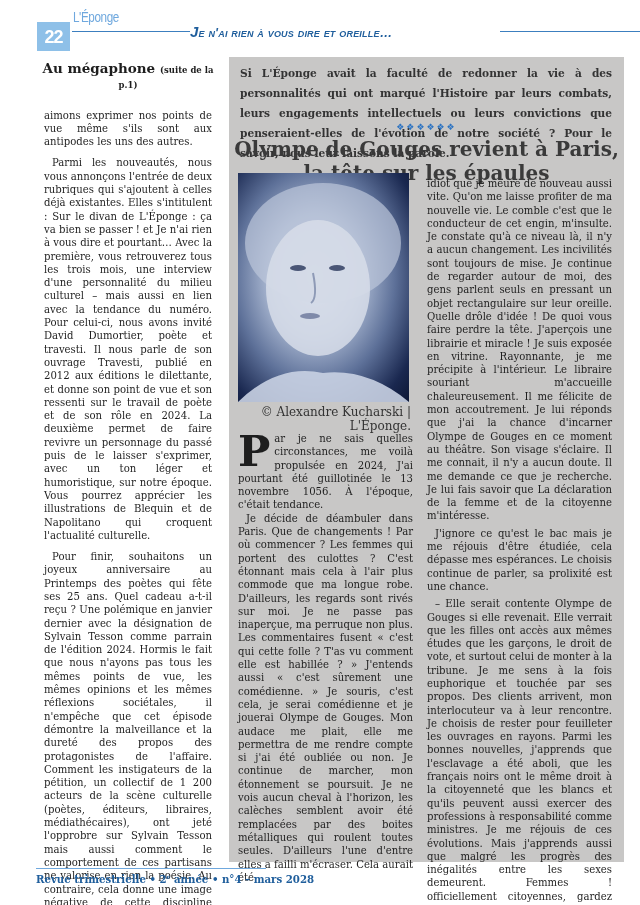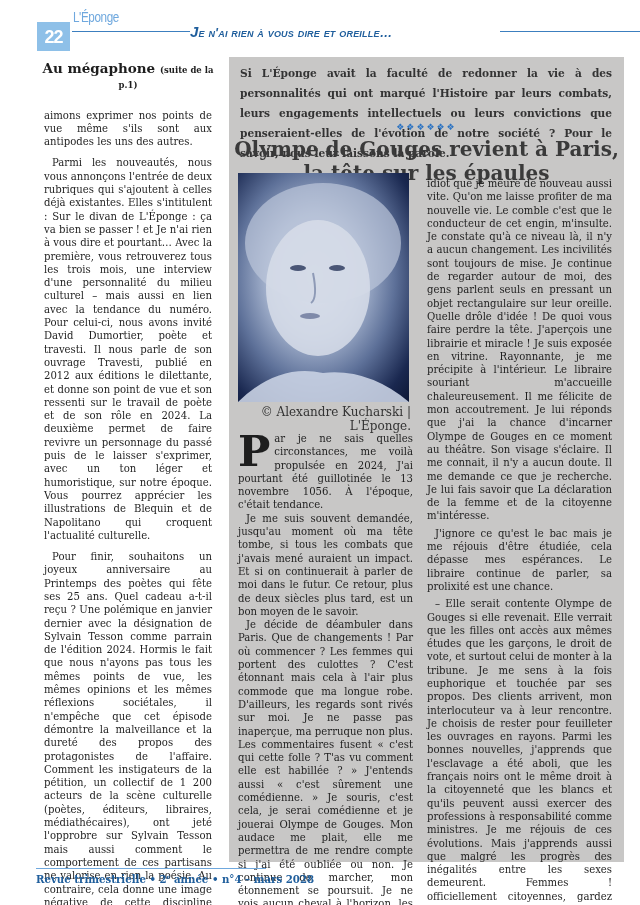--- a/index.html
+++ b/index.html
@@ -77,25 +77,24 @@
     <ellipse cx="99" cy="95" rx="8" ry="3" fill="#4a5676"></ellipse>
     <path d="M75 100 Q80 125 73 130" stroke="#8e9ab6" fill="none" stroke-width="2"></path>
     <ellipse cx="72" cy="143" rx="10" ry="3" fill="#7f8aa9"></ellipse>
     <path d="M0 229 Q40 190 85 200 Q130 195 171 229 Z" fill="#c9d1e3" opacity="0.9"></path>
   </svg>
 </div>
 <div class="credit">© Alexandre Kucharski | L'Éponge.</div>
 
 <div class="col-mid">
   <p class="first"><span class="dropcap">P</span><span>ar je ne sais quelles circonstances, me voilà propulsée en 2024, J'ai pourtant été guillotinée le 13 novembre 1056. À l'époque, c'était tendance.</span></p>
-  <p>Je me suis souvent demandée, jusqu'au moment où ma tête tombe, si tous les combats que j'avais mené auraient un impact. Et si on continuerait à parler de moi dans le futur. Ce retour, plus de deux siècles plus tard, est un bon moyen de le savoir.</p>
   <p>Je décide de déambuler dans Paris. Que de changements ! Par où commencer ? Les femmes qui portent des culottes ? C'est étonnant mais cela à l'air plus commode que ma longue robe. D'ailleurs, les regards sont rivés sur moi. Je ne passe pas inaperçue, ma perruque non plus. Les commentaires fusent « c'est qui cette folle ? T'as vu comment elle est habillée ? » J'entends aussi « c'est sûrement une comédienne. » Je souris, c'est cela, je serai comédienne et je jouerai Olympe de Gouges. Mon audace me plait, elle me permettra de me rendre compte si j'ai été oubliée ou non. Je continue de marcher, mon étonnement se poursuit. Je ne vois aucun cheval à l'horizon, les calèches semblent avoir été remplacées par des boites métalliques qui roulent toutes seules. D'ailleurs l'une d'entre elles a failli m'écraser. Cela aurait été</p>
 </div>
 
 <div class="col-right">
   <p class="noindent">idiot que je meure de nouveau aussi vite. Qu'on me laisse profiter de ma nouvelle vie. Le comble c'est que le conducteur de cet engin, m'insulte. Je constate qu'à ce niveau là, il n'y a aucun changement. Les incivilités sont toujours de mise. Je continue de regarder autour de moi, des gens parlent seuls en pressant un objet rectangulaire sur leur oreille. Quelle drôle d'idée ! De quoi vous faire perdre la tête. J'aperçois une librairie et miracle ! Je suis exposée en vitrine. Rayonnante, je me précipite à l'intérieur. Le libraire souriant m'accueille chaleureusement. Il me félicite de mon accoutrement. Je lui réponds que j'ai la chance d'incarner Olympe de Gouges en ce moment au théâtre. Son visage s'éclaire. Il me connait, il n'y a aucun doute. Il me demande ce que je recherche. Je lui fais savoir que La déclaration de la femme et de la citoyenne m'intéresse.</p>
-  <p>J'ignore ce qu'est le bac mais je me réjouis d'être étudiée, cela dépasse mes espérances. Le libraire continue de parler, sa prolixité est une chance.</p>
+  <p>J'ignore ce qu'est le bac mais je me réjouis d'être étudiée, cela dépasse mes espérances. Le choisis continue de parler, sa prolixité est une chance.</p>
   <p><span>– Elle serait contente Olympe de Gouges si elle revenait. Elle verrait que les filles ont accès aux mêmes études que les garçons, le droit de vote, et surtout celui de monter à la tribune. Je me sens à la fois euphorique et touchée par ses propos. Des clients arrivent, mon interlocuteur va à leur rencontre. Je choisis de rester pour feuilleter les ouvrages en rayons. Parmi les bonnes nouvelles, j'apprends que l'esclavage a été aboli, que les français noirs ont le même droit à la citoyenneté que les blancs et qu'ils peuvent aussi exercer des professions à responsabilité comme ministres. Je me réjouis de ces évolutions. Mais j'apprends aussi que malgré les progrès des inégalités entre les sexes demeurent. Femmes ! officiellement citoyennes, gardez les yeux ouverts. Surtout ne vous découragez pas, votre combat n'est pas terminé.</span> </p>
 
 </div>
 
 <div class="foot-line"></div>
 <div class="footer"><span>Revue trimestrielle • 2</span><sup>e</sup><span> année • n°4 – mars 2028</span></div>
 
 </body></html>

